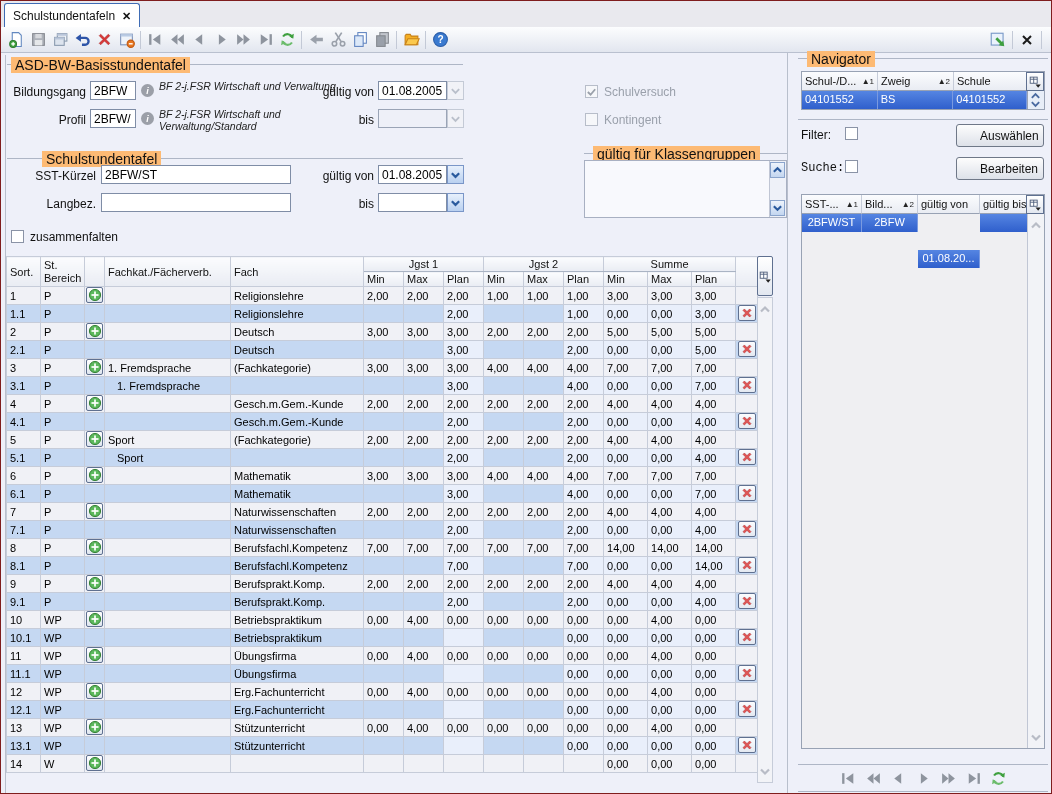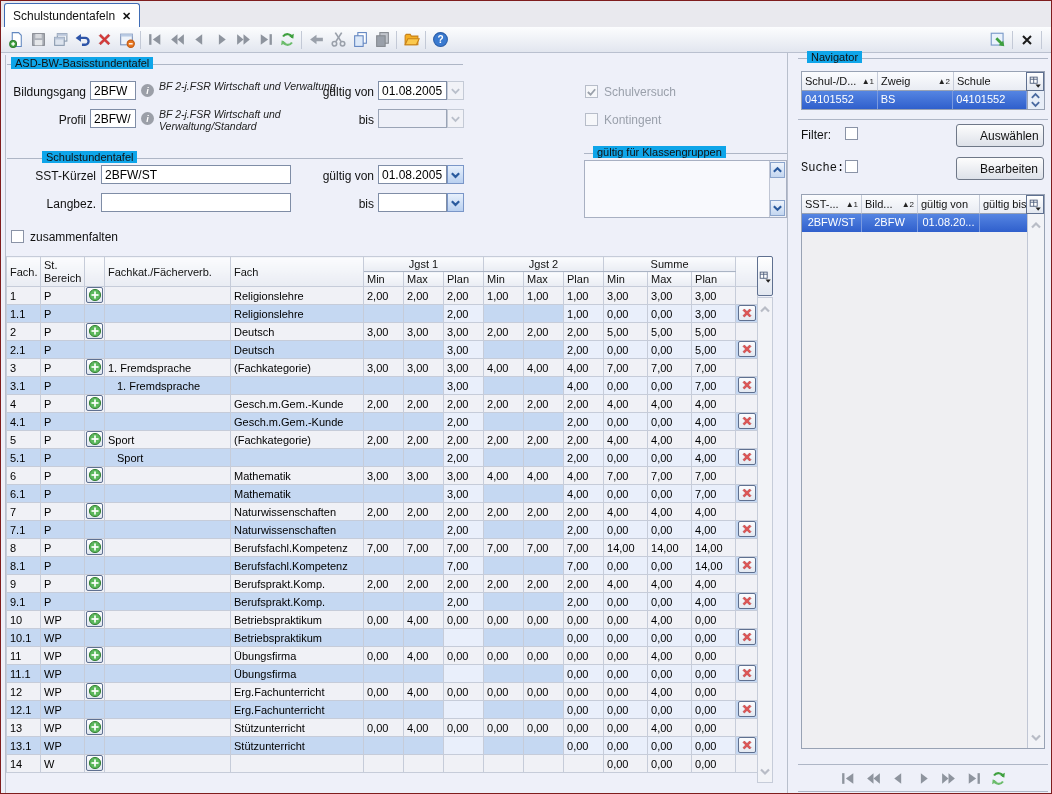--- a/index.html
+++ b/index.html
@@ -21,21 +21,21 @@
   .txt{position:absolute;border:1px solid #7f8da6;background:#fff;font:12px "Liberation Sans",sans-serif;padding:1px 3px;box-sizing:border-box;height:19px;}
   .txt.disbg{background:#eef0f8;border-color:#9aa4b6;}
   .ddl{position:absolute;width:17px;height:19px;box-sizing:border-box;border:1px solid;display:flex;align-items:center;justify-content:center;}
   .ddl.on{background:linear-gradient(#e7f0fc,#b9d0f0);border-color:#7a96c8;}
   .ddl.off{background:#f1f2f7;border-color:#c4cad6;}
   .cb{position:absolute;width:13px;height:13px;box-sizing:border-box;background:#fff;border:1px solid #8a93a6;display:flex;align-items:center;justify-content:center;}
   .cb.off{background:#f6f7fa;border-color:#b7bdc9;}
   .info{position:absolute;width:13px;height:13px;border-radius:50%;background:#9b9fa8;color:#fff;font-size:9px;font-style:italic;font-weight:bold;display:flex;align-items:center;justify-content:center;}
   .desc{position:absolute;font-size:10.5px;font-style:italic;line-height:1.15;width:185px;color:#222;}
   .gline{position:absolute;height:1px;background:#aeb6c6;}
-  .gtitle{position:absolute;font-size:11px;color:#111;background:#0ea5e9;padding:0 4px;white-space:nowrap;}
+  .gtitle{position:absolute;font-size:14px;color:#111;background:#fdba74;padding:0 4px;white-space:nowrap;}
   .btn{position:absolute;font:12px "Liberation Sans",sans-serif;background:linear-gradient(#fdfdfd,#dde1e9);border:1px solid #6f7888;border-radius:3px;color:#111;padding-left:23px;}
   .edge{position:absolute;background:#b8bfcc;}
   
   #grid{position:absolute;left:5px;top:255px;}
   #grid table{border-collapse:collapse;table-layout:fixed;width:751px;}
   #grid th,#grid td{border:1px solid #c6ccd9;overflow:hidden;white-space:nowrap;box-sizing:border-box;}
   #grid th{background:linear-gradient(#fbfcfe,#e9ecf3);font-weight:normal;font-size:11px;padding:1px 3px;text-align:left;vertical-align:middle;color:#111;}
   #grid th.grp{text-align:center;border-bottom:1px solid #aab4c4;}
   #grid th.wrap{white-space:normal;line-height:1.15;}
   #grid td{font-size:11px;padding:1px 3px;height:16px;color:#000;}
@@ -322,21 +322,21 @@
         <col style="width:40px">
           <col style="width:40px">
           <col style="width:40px">
         <col style="width:44px">
           <col style="width:44px">
           <col style="width:44px">
           <col style="width:22px">
       </colgroup>
       <thead>
         <tr>
-          <th rowspan="2">Fach.</th>
+          <th rowspan="2">Sort.</th>
           <th rowspan="2" class="wrap">St. Bereich</th>
           <th rowspan="2"></th>
           <th rowspan="2">Fachkat./Fächerverb.</th>
           <th rowspan="2">Fach</th>
           <th colspan="3" class="grp">Jgst 1</th>
           <th colspan="3" class="grp">Jgst 2</th>
           <th colspan="3" class="grp">Summe</th>
           <th rowspan="2"></th>
         </tr>
         <tr>
@@ -1040,21 +1040,21 @@
             <rect x="2.5" y="3" width="8" height="7" fill="#fff" stroke="#4a5a78"></rect>
             <line x1="2.5" y1="5.4" x2="10.5" y2="5.4" stroke="#4a5a78"></line>
             <line x1="6.5" y1="3" x2="6.5" y2="10" stroke="#4a5a78"></line>
             <polygon points="8.6,11.5 14.6,11.5 11.6,15" fill="#222"></polygon>
           </svg>
         </div>
     </div>
     <div class="nrow">
       <div class="ntd" style="width:60px;">2BFW/ST</div>
       <div class="ntd" style="width:56px;">2BFW</div>
-      <div class="ntd" style="width:62px;">01.08.20...</div>
+      <div class="ntd" style="width:62px;margin-top:36px;">01.08.20...</div>
       <div class="ntd" style="width:48px;border-right:none;"></div>
     </div>
     <div class="lbsb" style="top:19px;background:#f2f3f7;">
       <div style="position:absolute;top:2px;left:2px;"><svg width="12" height="9" viewBox="0 0 12 8">
             <polyline points="2,6 6,2 10,6" fill="none" stroke="#b8bcc6" stroke-width="2.2"></polyline>
           </svg></div>
       <div style="position:absolute;bottom:2px;left:2px;"><svg width="12" height="9" viewBox="0 0 12 8">
             <polyline points="2,2 6,6 10,2" fill="none" stroke="#b8bcc6" stroke-width="2.2"></polyline>
           </svg></div>
     </div>

